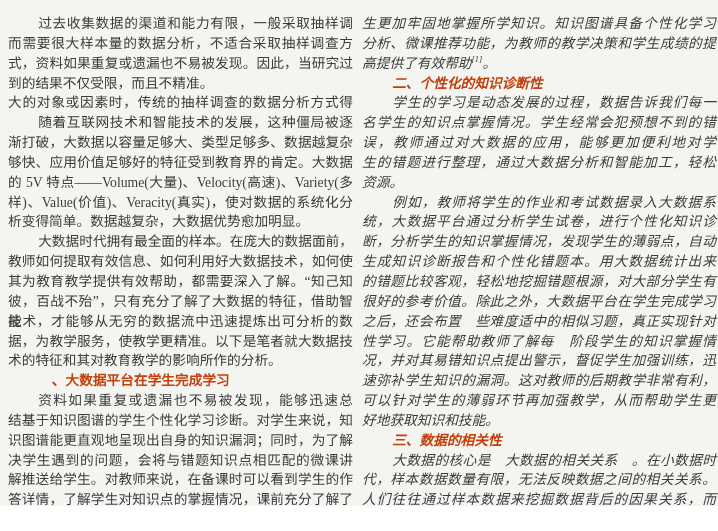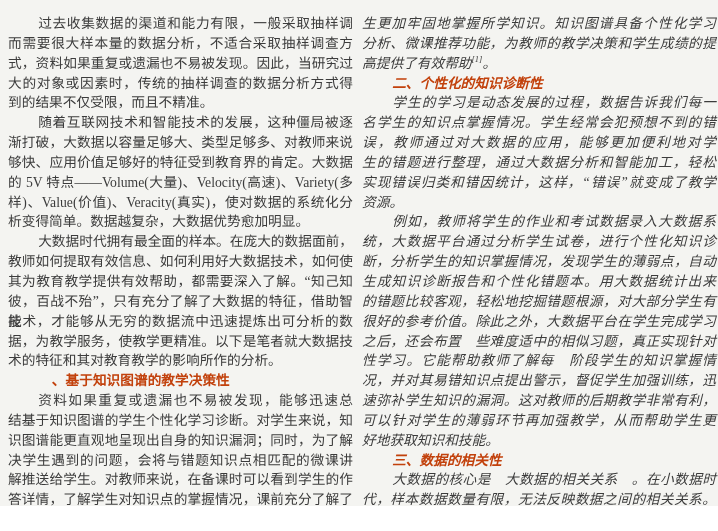--- a/index.html
+++ b/index.html
@@ -43,53 +43,52 @@
   }
 </style>
 </head>
 <body>
 
 <div class="page">
   <div class="col col-left">
       <div class="line f">过去收集数据的渠道和能力有限，一般采取抽样调</div>
       <div class="line m">而需要很大样本量的数据分析，不适合采取抽样调查方</div>
       <div class="line m">式，资料如果重复或遗漏也不易被发现。因此，当研究过</div>
+      <div class="line e">到的结果不仅受限，而且不精准。</div>
       <div class="line m">大的对象或因素时，传统的抽样调查的数据分析方式得</div>
-      <div class="line e">到的结果不仅受限，而且不精准。</div>
       <div class="line f">随着互联网技术和智能技术的发展，这种僵局被逐</div>
-      <div class="line m">渐打破，大数据以容量足够大、类型足够多、对教师来说</div>
+      <div class="line m">渐打破，大数据以容量足够大、类型足够多、数据越复杂</div>
       <div class="line m">够快、应用价值足够好的特征受到教育界的肯定。大数据</div>
       <div class="line m">的 5V 特点——Volume(大量)、Velocity(高速)、Variety(多</div>
       <div class="line m">样)、Value(价值)、Veracity(真实)，使对数据的系统化分</div>
       <div class="line e">析变得简单。数据越复杂，大数据优势愈加明显。</div>
       <div class="line f">大数据时代拥有最全面的样本。在庞大的数据面前，</div>
       <div class="line m">教师如何提取有效信息、如何利用好大数据技术，如何使</div>
       <div class="line m">其为教育教学提供有效帮助，都需要深入了解。“知己知</div>
       <div class="line m">彼，百战不殆”，只有充分了解了大数据的特征，借助智能</div>
       <div class="line m">技术，才能够从无穷的数据流中迅速提炼出可分析的数</div>
       <div class="line m">据，为教学服务，使教学更精准。以下是笔者就大数据技</div>
       <div class="line e">术的特征和其对教育教学的影响所作的分析。</div>
-      <div class="line h3">、基于知识图谱的教学决策性</div>
+      <div class="line h3">、大数据平台在学生完成学习</div>
       <div class="line f">资料如果重复或遗漏也不易被发现，能够迅速总</div>
       <div class="line m">结基于知识图谱的学生个性化学习诊断。对学生来说，知</div>
       <div class="line m">识图谱能更直观地呈现出自身的知识漏洞；同时，为了解</div>
       <div class="line m">决学生遇到的问题，会将与错题知识点相匹配的微课讲</div>
       <div class="line m">解推送给学生。对教师来说，在备课时可以看到学生的作</div>
       <div class="line m">答详情，了解学生对知识点的掌握情况，课前充分了解了</div>
     </div>
   <div class="col col-right">
       <div class="line m">生更加牢固地掌握所学知识。知识图谱具备个性化学习</div>
       <div class="line m">分析、微课推荐功能，为教师的教学决策和学生成绩的提</div>
       <div class="line e">高提供了有效帮助<sup>[1]</sup>。</div>
       <div class="line h">二、个性化的知识诊断性</div>
       <div class="line f">学生的学习是动态发展的过程，数据告诉我们每一</div>
       <div class="line m">名学生的知识点掌握情况。学生经常会犯预想不到的错</div>
       <div class="line m">误，教师通过对大数据的应用，能够更加便利地对学</div>
       <div class="line m">生的错题进行整理，通过大数据分析和智能加工，轻松</div>
-      <div class="line m">实现错误归类和错因统计，这样，“错误”就变成了教学</div>
       <div class="line e">资源。</div>
       <div class="line f">例如，教师将学生的作业和考试数据录入大数据系</div>
       <div class="line m">统，大数据平台通过分析学生试卷，进行个性化知识诊</div>
       <div class="line m">断，分析学生的知识掌握情况，发现学生的薄弱点，自动</div>
       <div class="line m">生成知识诊断报告和个性化错题本。用大数据统计出来</div>
       <div class="line m">的错题比较客观，轻松地挖掘错题根源，对大部分学生有</div>
       <div class="line m">很好的参考价值。除此之外，大数据平台在学生完成学习</div>
       <div class="line m">之后，还会布置　些难度适中的相似习题，真正实现针对</div>
       <div class="line m">性学习。它能帮助教师了解每　阶段学生的知识掌握情</div>
       <div class="line m">况，并对其易错知识点提出警示，督促学生加强训练，迅</div>

